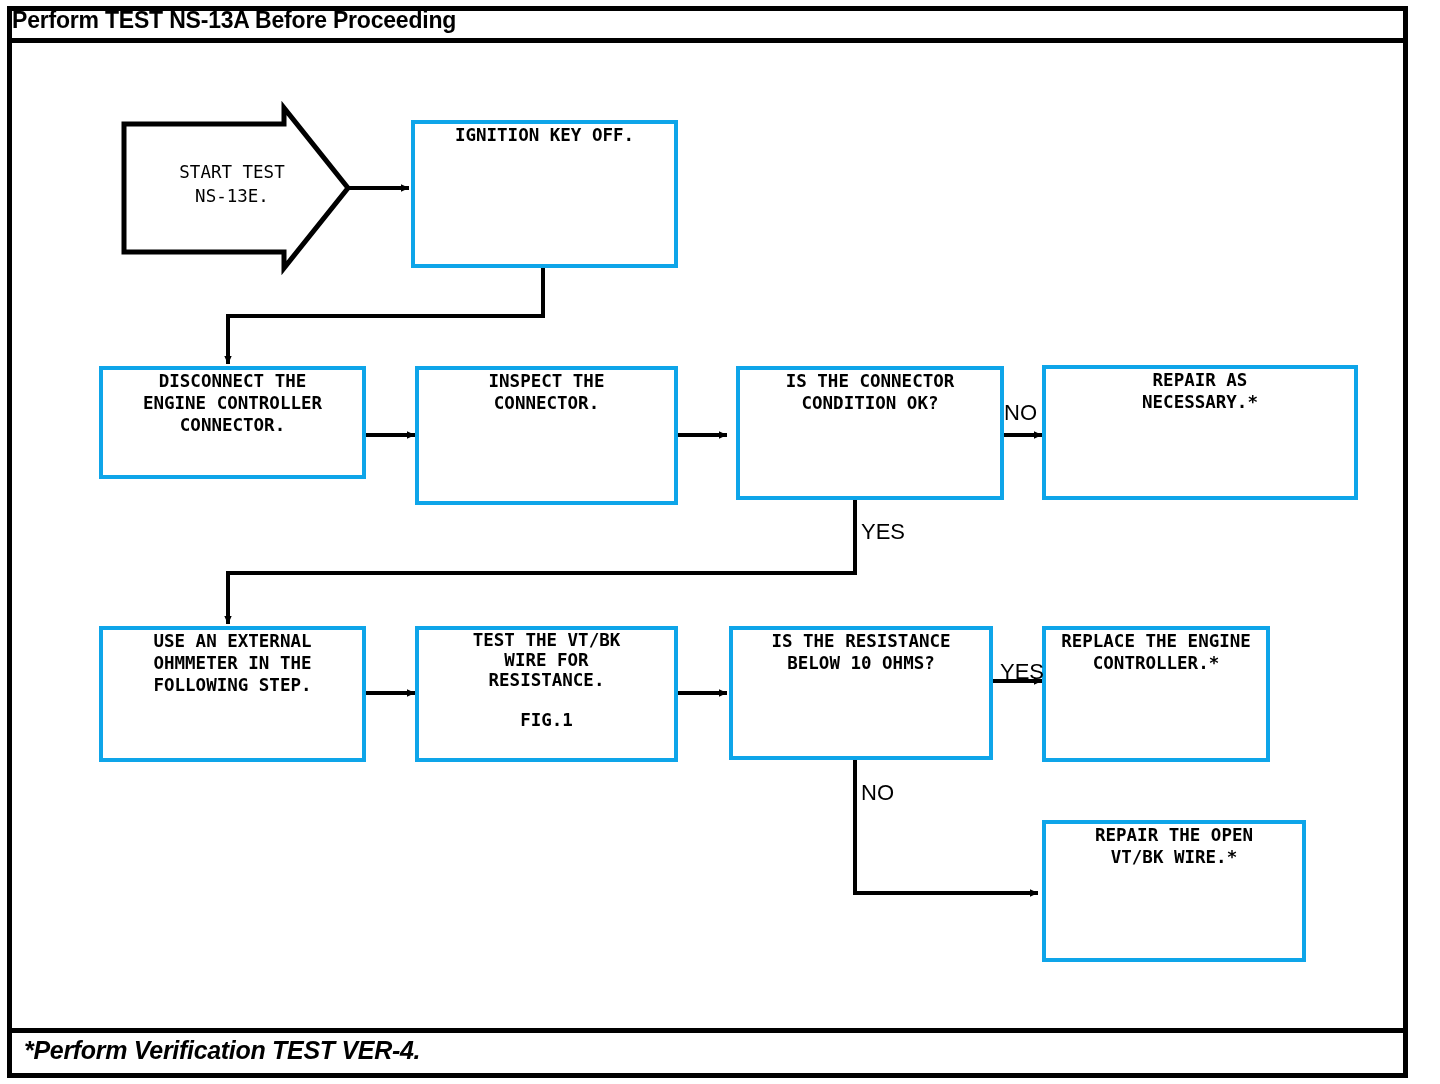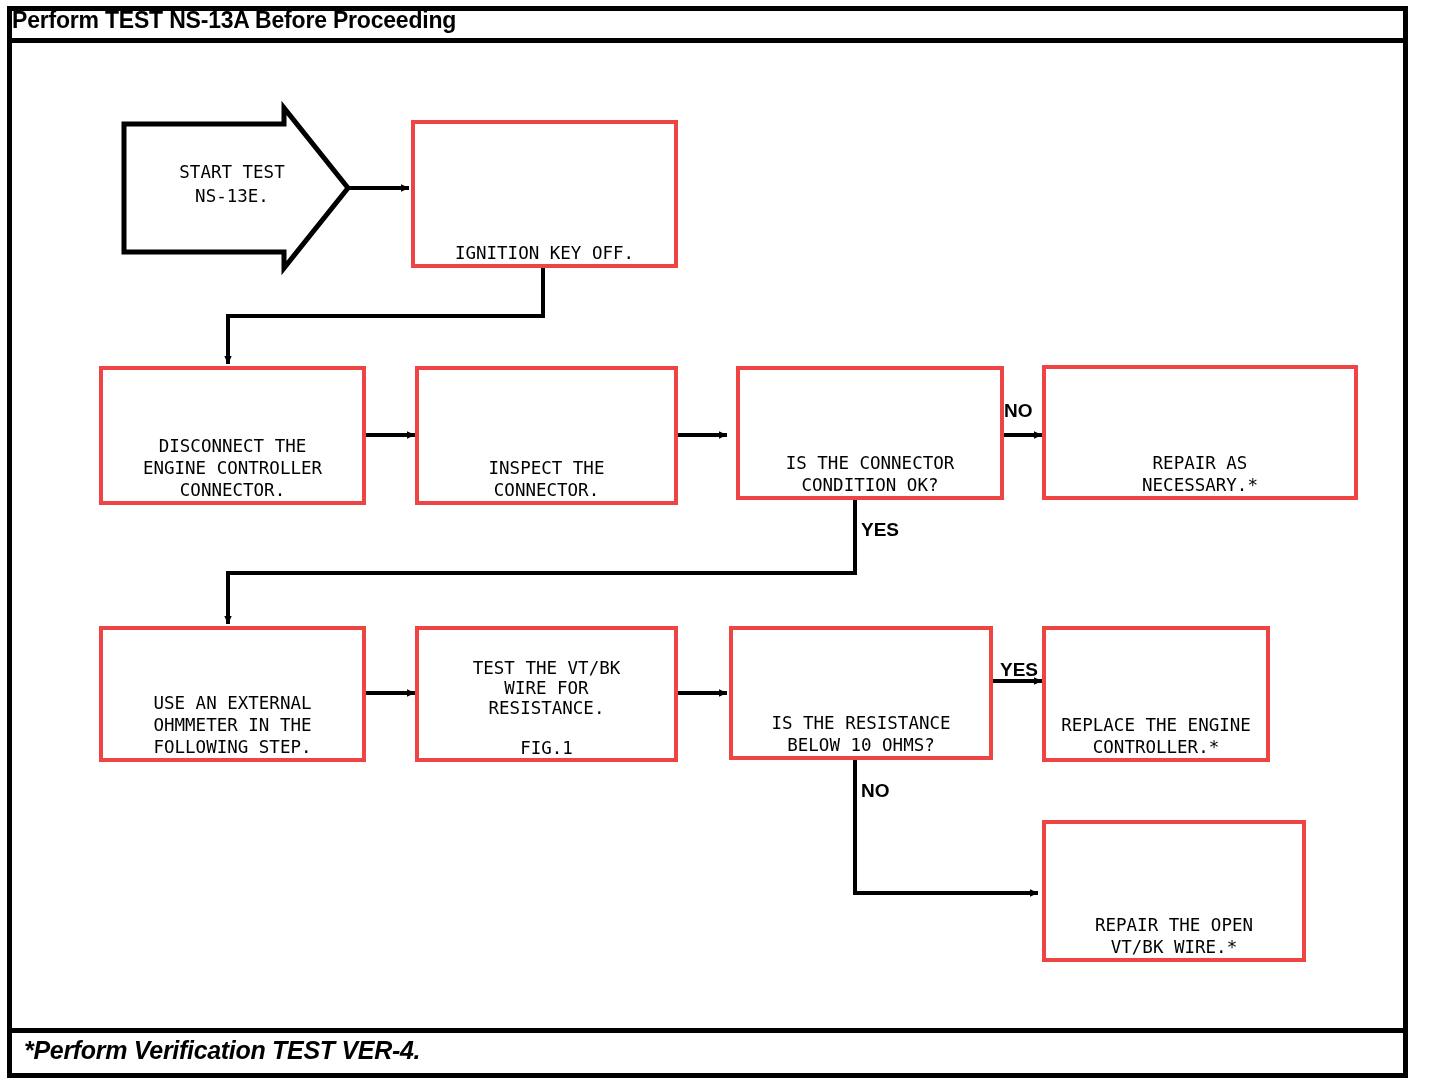--- a/index.html
+++ b/index.html
@@ -76,26 +76,27 @@
     position: absolute;
     left: 0;
     top: 0;
     width: 1440px;
     height: 1084px;
   }
 
   
   .node {
     position: absolute;
-    border: 4px solid #ef4444;
+    border: 4px solid #0ea5e9;
     box-sizing: border-box;
     background: #ffffff;
     display: flex;
-    align-items: flex-end;
+    align-items: flex-start;
     justify-content: center;
+    font-weight: bold;
   }
   .node-text {
     font-family: "DejaVu Sans Mono", "Liberation Mono", monospace;
     font-size: 17.5px;
     line-height: 22px;
     letter-spacing: 0px;
     text-align: center;
     color: #000;
     white-space: pre-line;
     padding: 0 6px;
@@ -113,22 +114,22 @@
     font-size: 17.5px;
     line-height: 24px;
     color: #000;
     white-space: pre-line;
   }
 
   
   .edge-label {
     position: absolute;
     font-family: "Liberation Sans", sans-serif;
-    font-weight: bold;
-    font-size: 19px;
+    font-weight: normal;
+    font-size: 22px;
     color: #000;
     white-space: nowrap;
   }
 </style>
 </head>
 <body>
 
 <div id="page">
 
   <div class="frame-outer"></div>
@@ -165,21 +166,21 @@
     <polyline points="855,760 855,893 1038,893" fill="none" stroke="#000" stroke-width="4" marker-end="url(#ah)"></polyline>
   </svg>
 
   <div class="start-label">START TEST
 NS-13E.</div>
 
   <div class="node" style="left:411px; top:120px; width:267px; height:148px;">
     <div class="node-text">IGNITION KEY OFF.</div>
   </div>
 
-  <div class="node" style="left:99px; top:366px; width:267px; height:139px;">
+  <div class="node" style="left:99px; top:366px; width:267px; height:113px;">
     <div class="node-text">DISCONNECT THE
 ENGINE CONTROLLER
 CONNECTOR.</div>
   </div>
 
   <div class="node" style="left:415px; top:366px; width:263px; height:139px;">
     <div class="node-text">INSPECT THE
 CONNECTOR.</div>
   </div>
 

